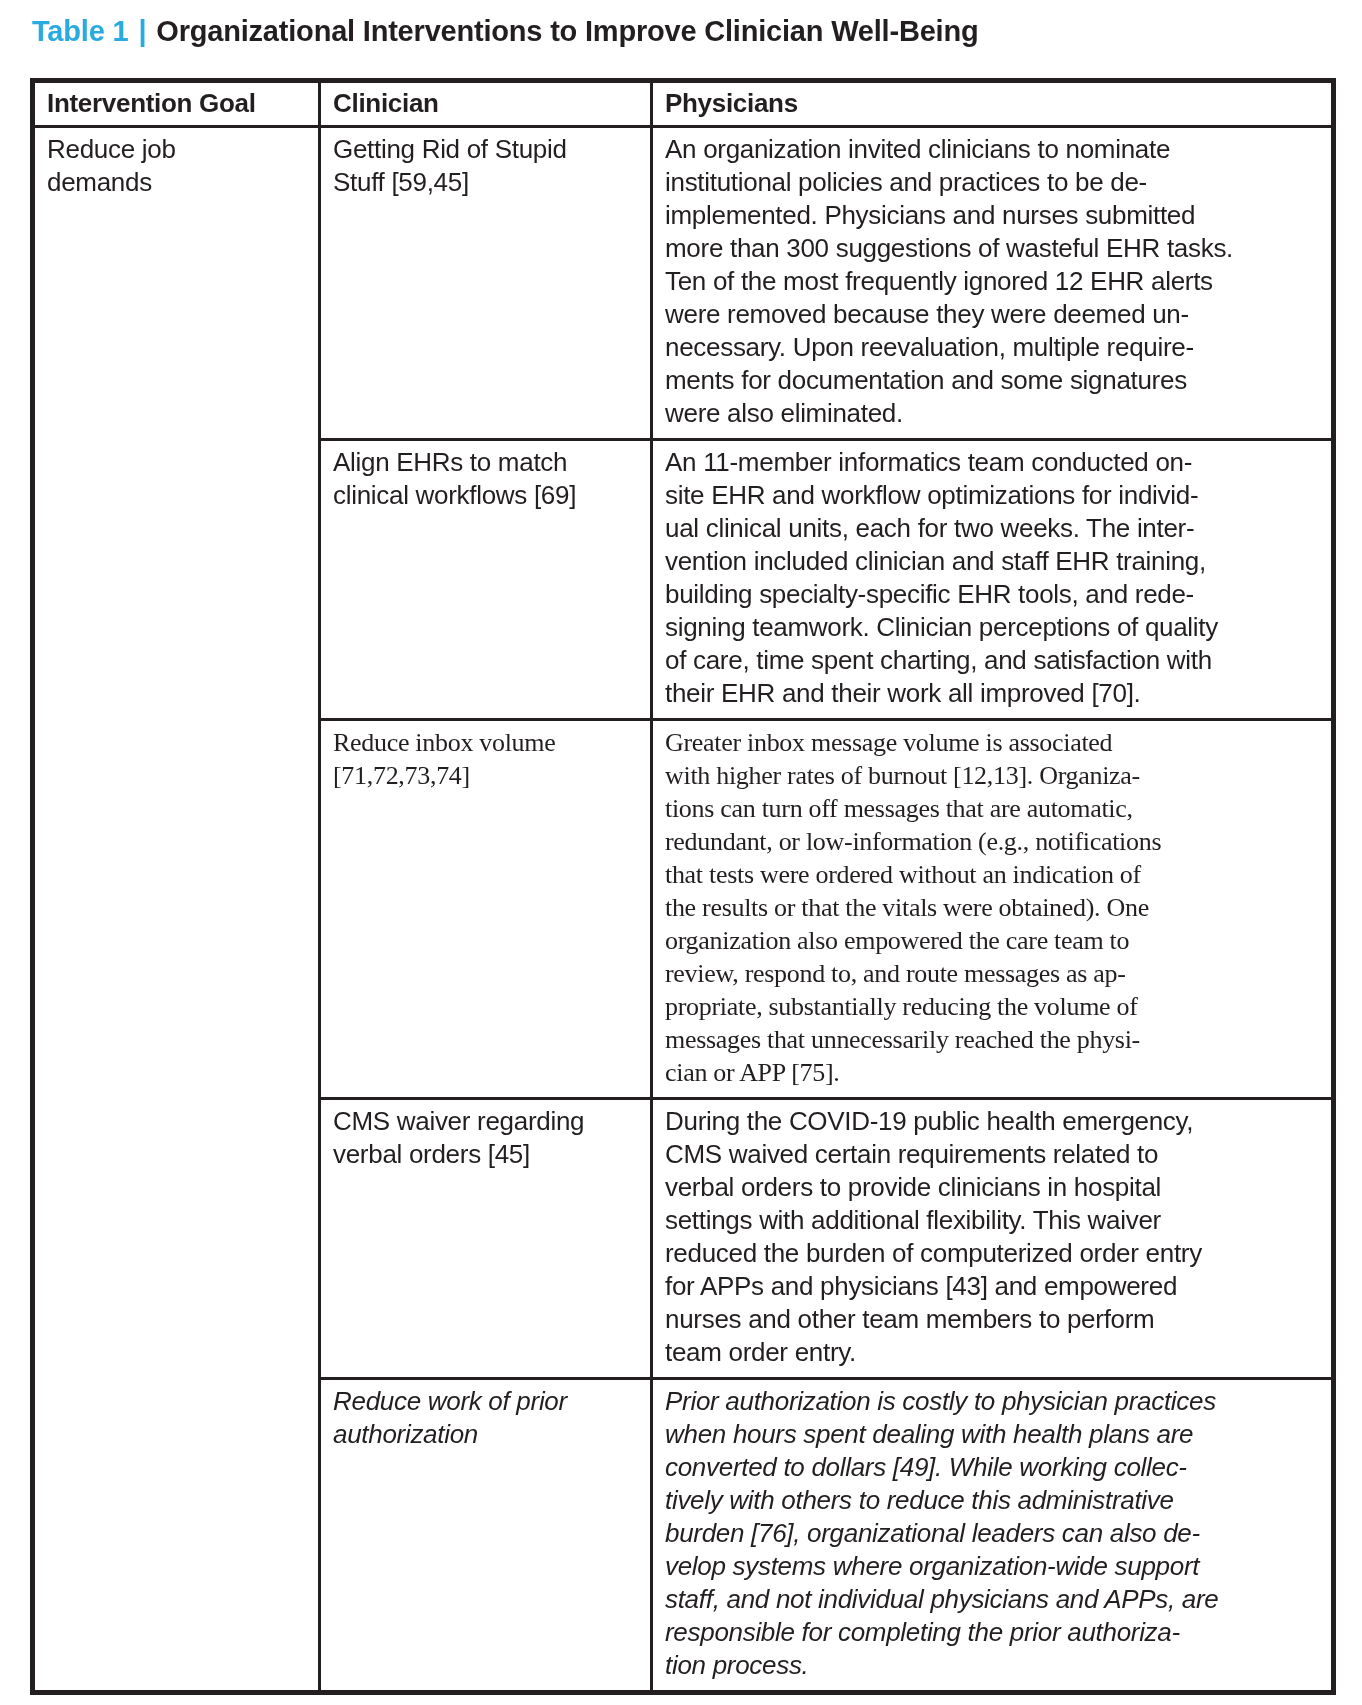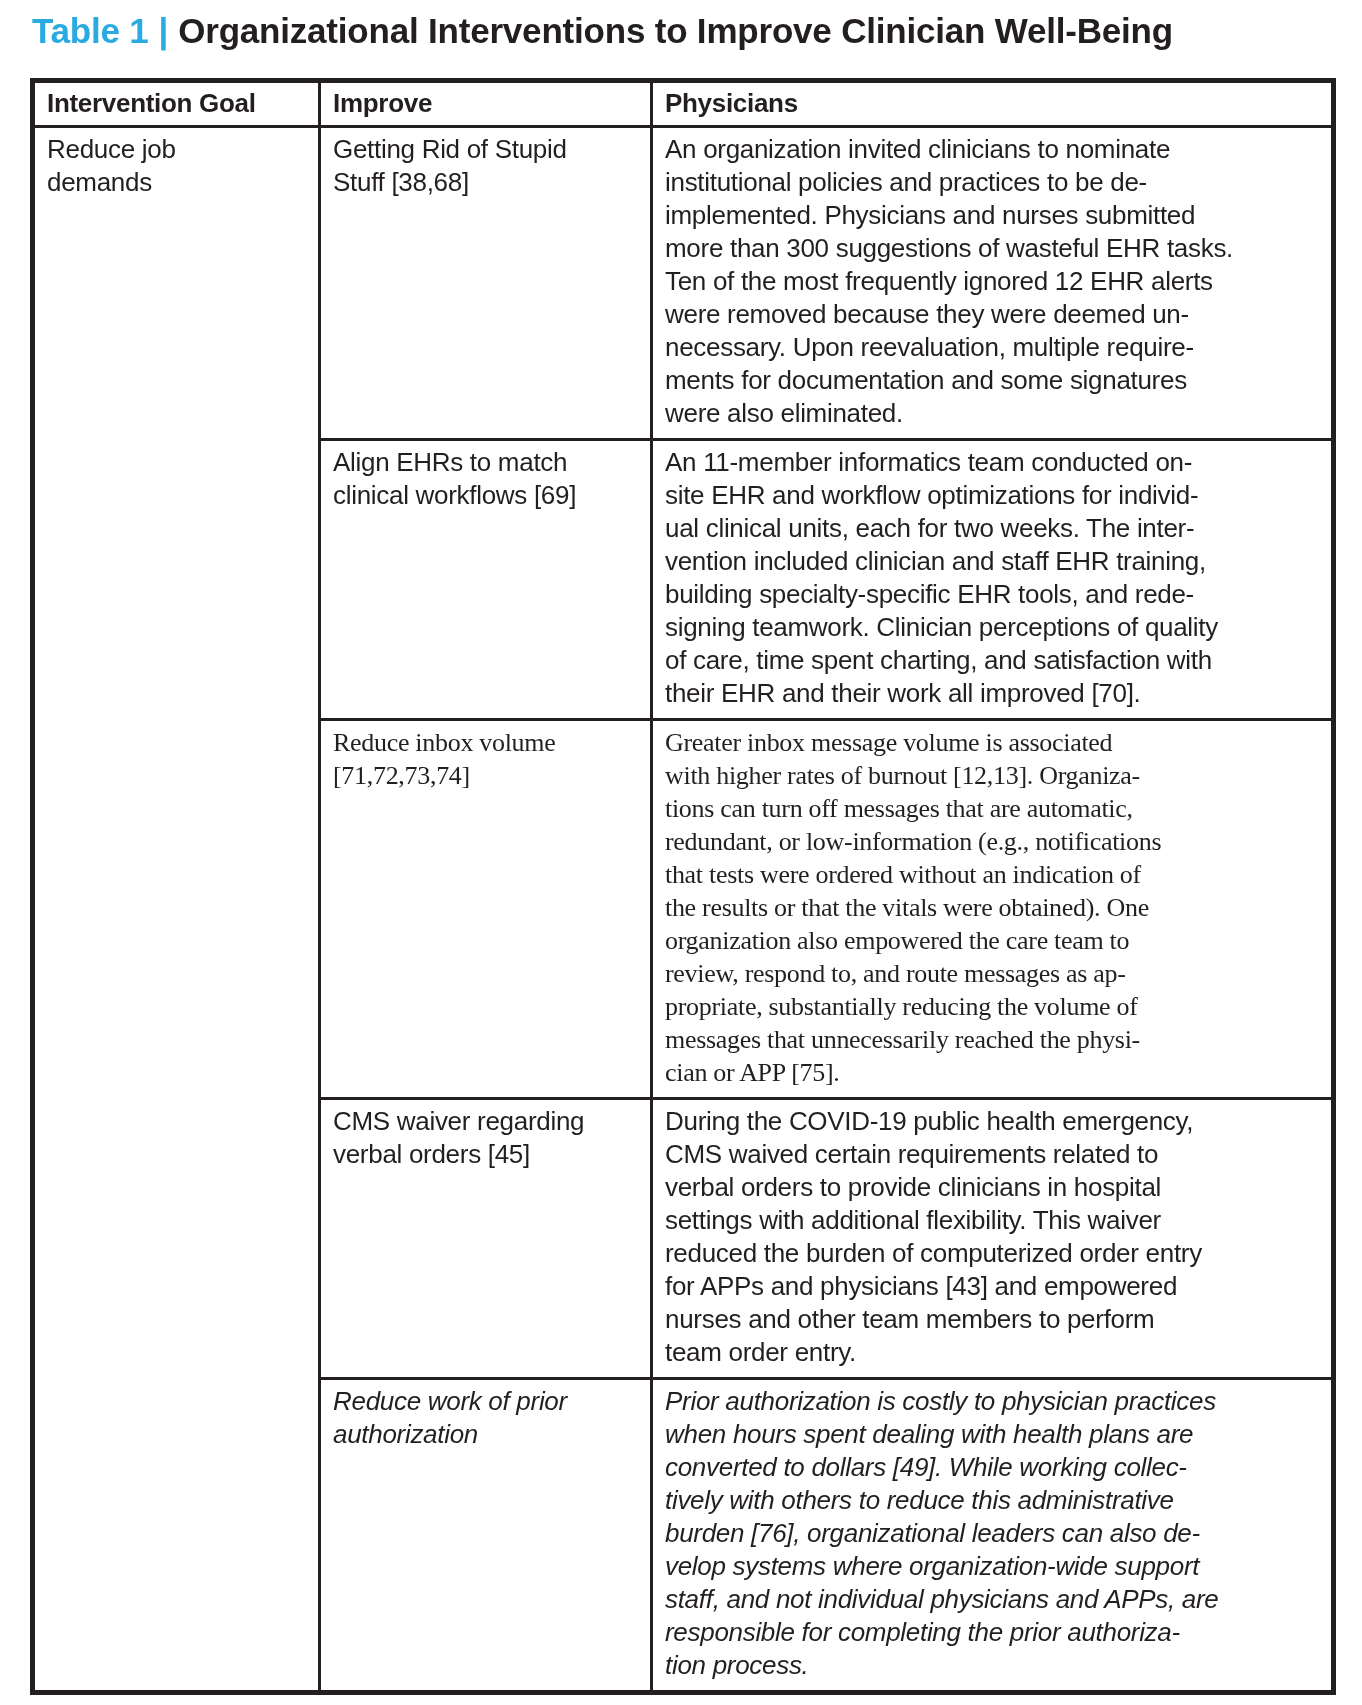--- a/index.html
+++ b/index.html
@@ -10,21 +10,21 @@
     width: 1362px;
     height: 1705px;
     font-family: "Liberation Sans", sans-serif;
     color: #231F20;
   }
   .page {
     padding: 12px 30px 0 30px;
   }
   .title {
     margin: 2px 0 0 2px;
-    font-size: 35px;
+    font-size: 29px;
     font-weight: bold;
     letter-spacing: -0.2px;
     line-height: 34px;
     white-space: nowrap;
   }
   .title .accent { color: #29ABE2; }
   .title .sep { padding: 0 10px; }
   table.interventions {
     border-collapse: collapse;
     table-layout: fixed;
@@ -66,30 +66,30 @@
 
   <table class="interventions">
     <colgroup>
       <col class="c-goal">
       <col class="c-strategy">
       <col class="c-desc">
     </colgroup>
     <thead>
       <tr>
         <th>Intervention Goal</th>
-        <th>Improve</th>
+        <th>Clinician</th>
         <th>Physicians</th>
       </tr>
     </thead>
     <tbody>
       <tr class="r-0">
         <td rowspan="5">Reduce job
 demands</td>
         <td>Getting Rid of Stupid
-Stuff [38,68]</td>
+Stuff [59,45]</td>
         <td>An organization invited clinicians to nominate
 institutional policies and practices to be de-
 implemented. Physicians and nurses submitted
 more than 300 suggestions of wasteful EHR tasks.
 Ten of the most frequently ignored 12 EHR alerts
 were removed because they were deemed un-
 necessary. Upon reevaluation, multiple require-
 ments for documentation and some signatures
 were also eliminated.</td>
       </tr>

